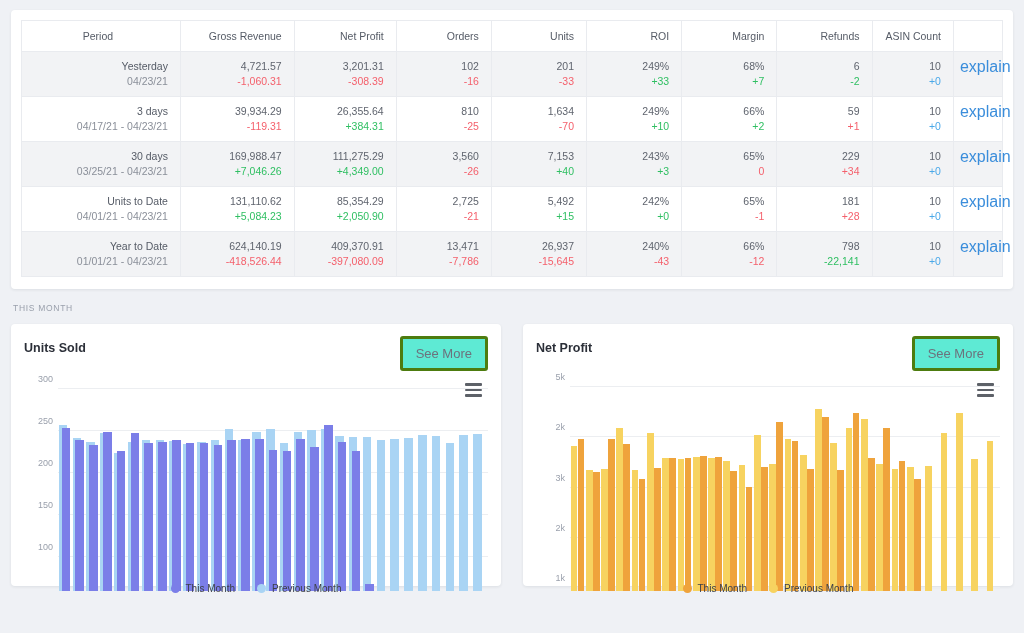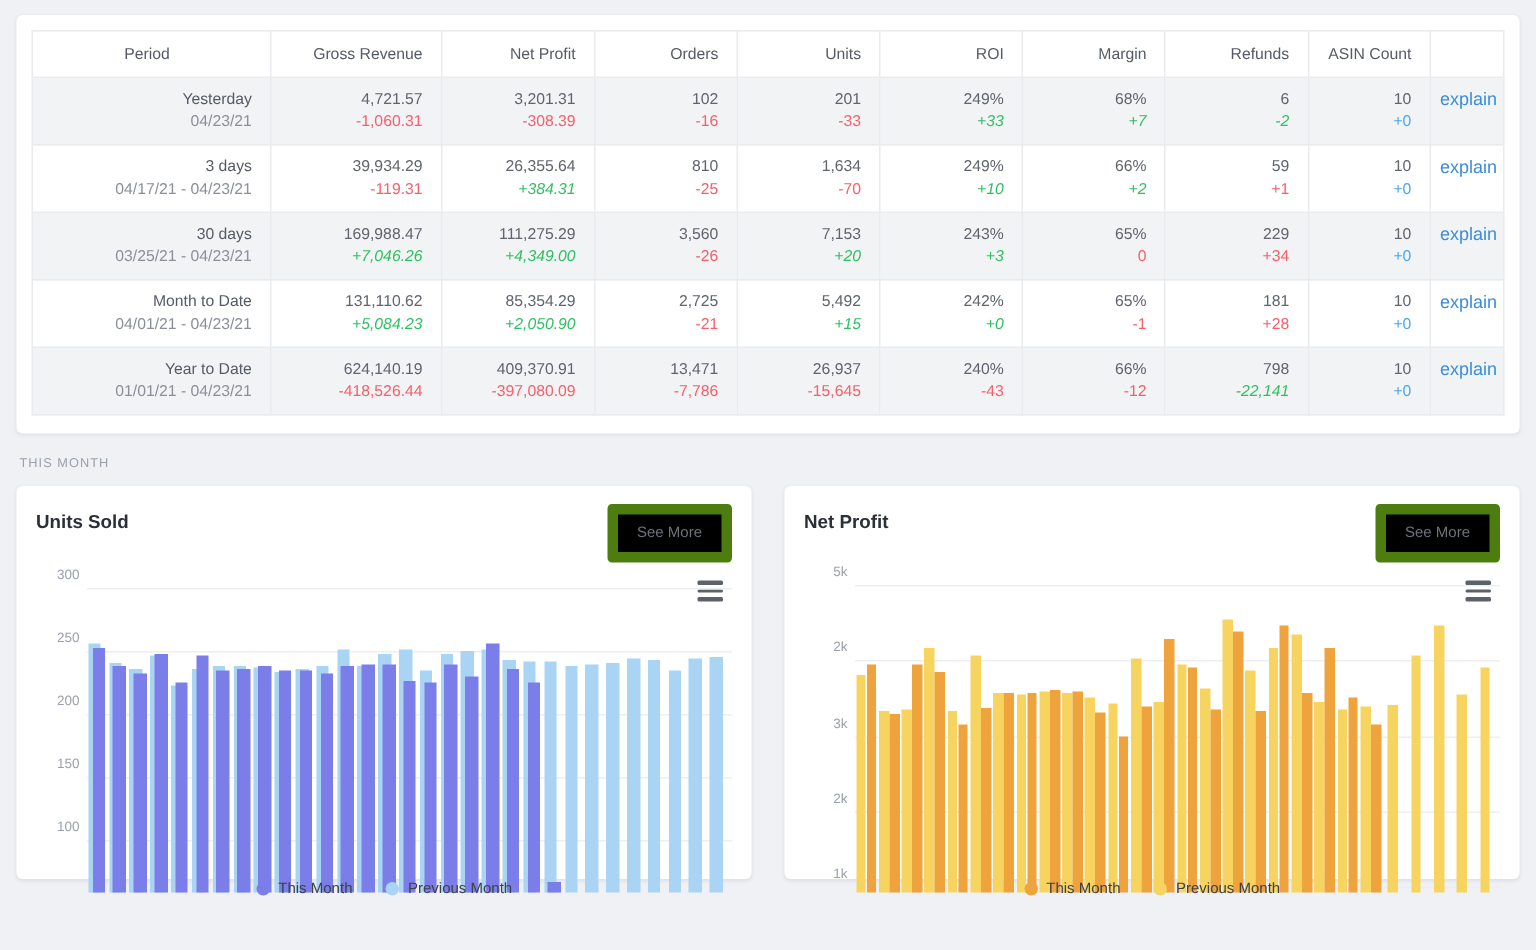--- a/index.html
+++ b/index.html
@@ -45,36 +45,36 @@
     border: 1px solid #e9ebef; padding: 7px 12px 7px 6px;
     text-align: right; vertical-align: top; font-size: 10.5px;
     line-height: 15px; color: #555b66;
   }
   tr.rshade td { background: #f2f3f5; }
   td.period { text-align: left; padding-left: 11px; white-space: nowrap; }
   td.period .p-name { color: #555b66; }
   td.period .p-range { color: #8a8f99; }
   .v-main { display: block; color: #5f646e; }
   .v-delta { display: block; }
-  .up   { color: #2fbf62; font-style: italic; }
+  .up   { color: #2fbf62; }
   .down { color: #f4606c; }
   .neutral { color: #4aa8e8; }
   td.act { text-align: left; padding-left: 12px; }
-  .explain { color: #3a8ddb; font-size: 12px; cursor: pointer; }
+  .explain { color: #3a8ddb; font-size: 16px; cursor: pointer; }
 
   
   .trends-head { margin: 14px 0 0 11px; }
   .charts-row { display: flex; gap: 22px; margin: 9px 11px 0 11px; }
   .chart-card { flex: 1; height: 262px; position: relative; padding: 12px 13px 12px 13px; }
 
   .chart-head { display: flex; justify-content: space-between; align-items: flex-start; }
   .chart-title { font-size: 12.5px; font-weight: bold; color: #2b2f38; padding-top: 5px; }
   .see-more {
-    font-size: 10px; color: #6c727d; background: #000000;
-    border: 7px solid #4d7c0f; border-radius: 3px; padding: 7px 13px; cursor: pointer;
+    font-size: 13px; color: #6c727d; background: #5eead4;
+    border: 3px solid #4d7c0f; border-radius: 3px; padding: 7px 13px; cursor: pointer;
   }
 
   .plot-wrap { position: relative; height: 212px; margin-top: 8px; }
   .hamburger { position: absolute; right: 6px; top: 4px; width: 17px; cursor: pointer; }
   .hamburger i { display: block; height: 2.5px; background: #5d6168; margin-bottom: 3px; border-radius: 1px; }
 
   .axis { position: absolute; left: 0; top: 0; bottom: 0; width: 34px; }
   .axis .tick {
     position: absolute; right: 5px; transform: translateY(-50%);
     font-size: 9px; color: #9aa0ac; white-space: nowrap;
@@ -219,21 +219,21 @@
             <td>
               <span class="v-main">111,275.29</span>
               <span class="v-delta up">+4,349.00</span>
             </td>
             <td>
               <span class="v-main">3,560</span>
               <span class="v-delta down">-26</span>
             </td>
             <td>
               <span class="v-main">7,153</span>
-              <span class="v-delta up">+20</span>
+              <span class="v-delta up">+40</span>
             </td>
             <td>
               <span class="v-main">243%</span>
               <span class="v-delta up">+3</span>
             </td>
             <td>
               <span class="v-main">65%</span>
               <span class="v-delta down">0</span>
             </td>
             <td>
@@ -241,21 +241,21 @@
               <span class="v-delta down">+34</span>
             </td>
             <td>
               <span class="v-main">10</span>
               <span class="v-delta neutral">+0</span>
             </td>
             <td class="act"><span class="explain">explain</span></td>
           </tr>
           <tr>
             <td class="period">
-              <div class="p-name">Month to Date</div>
+              <div class="p-name">Units to Date</div>
               <div class="p-range">04/01/21 - 04/23/21</div>
             </td>
             <td>
               <span class="v-main">131,110.62</span>
               <span class="v-delta up">+5,084.23</span>
             </td>
             <td>
               <span class="v-main">85,354.29</span>
               <span class="v-delta up">+2,050.90</span>
             </td>

